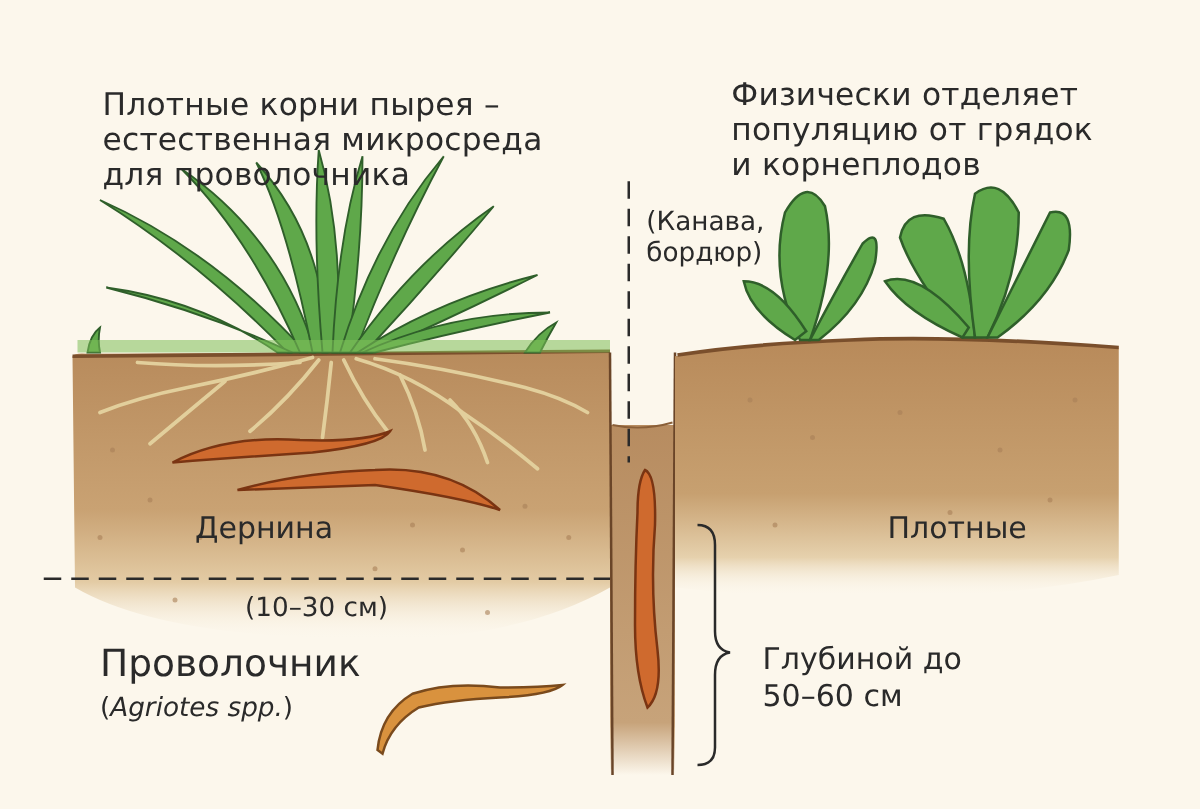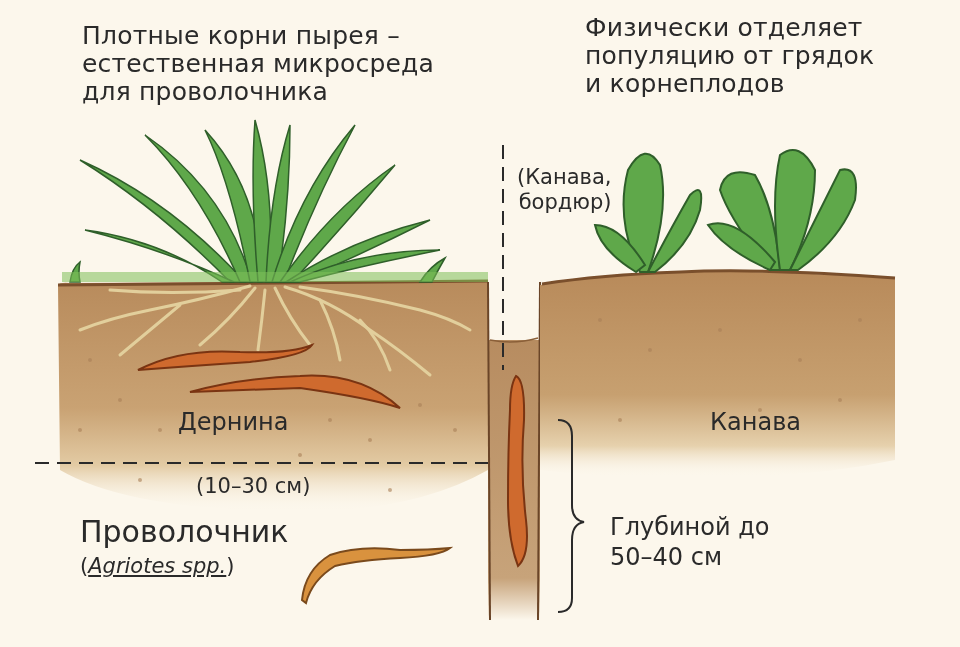--- a/index.html
+++ b/index.html
@@ -1,22 +1,22 @@
 <!DOCTYPE html>
 <html><head>
 <meta charset="utf-8">
 <style>
   html, body { margin:0; padding:0; }
   body { width:960px; height:647px; background:#fcf7ec; position:relative; overflow:hidden;
          font-family:"DejaVu Sans", sans-serif; color:#2b2b2b; }
   .txt { position:absolute; white-space:pre-line; }
-  .title { font-size:25px; line-height:28px; color:#2a2a2a; letter-spacing:0.2px; }
+  .title { font-size:25px; line-height:28px; color:#2a2a2a; letter-spacing:0.2px;margin-top:48px; }
   .label { font-size:24px; line-height:28px; color:#2a2a2a; }
-  .small { font-size:21px; line-height:25px; color:#2a2a2a;text-align:right; }
-  .italic { font-style:italic;text-decoration:underline; }
+  .small { font-size:21px; line-height:25px; color:#2a2a2a; }
+  .italic { font-style:italic; }
   svg.art { position:absolute; left:0; top:0; }
 </style>
 </head>
 <body>
 
 <svg class="art" width="960" height="647" viewBox="0 0 960 647">
   <defs>
     <linearGradient id="soilL" x1="0" y1="0" x2="0" y2="1">
       <stop offset="0" stop-color="#b88b5c"></stop>
       <stop offset="0.55" stop-color="#c9a273"></stop>
@@ -140,19 +140,19 @@
 </svg>
 
 <div class="txt title" style="left:82px; top:22px;">Плотные корни пырея –
 естественная микросреда
 для проволочника</div>
 <div class="txt title" style="left:585px; top:14px;">Физически отделяет
 популяцию от грядок
 и корнеплодов</div>
 <div class="txt small" style="left:517px; top:165px;">(Канава,
 бордюр)</div>
-<div class="txt label" style="left:178px; top:408px;">Дернина</div>
+<div class="txt label" style="left:156px; top:408px;">Дернина</div>
 <div class="txt small" style="left:196px; top:474px;">(10–30 см)</div>
 <div class="txt label" style="left:80px; top:518px; font-size:30px;">Проволочник</div>
 <div class="txt small" style="left:80px; top:554px;"><span>(</span><span class="italic">Agriotes spp.</span><span>)</span></div>
-<div class="txt label" style="left:710px; top:408px;">Канава</div>
+<div class="txt label" style="left:710px; top:408px;">Плотные</div>
 <div class="txt label" style="left:610px; top:512px; line-height:30px;">Глубиной до
-50–40 см</div>
+50–60 см</div>
 
 </body></html>

